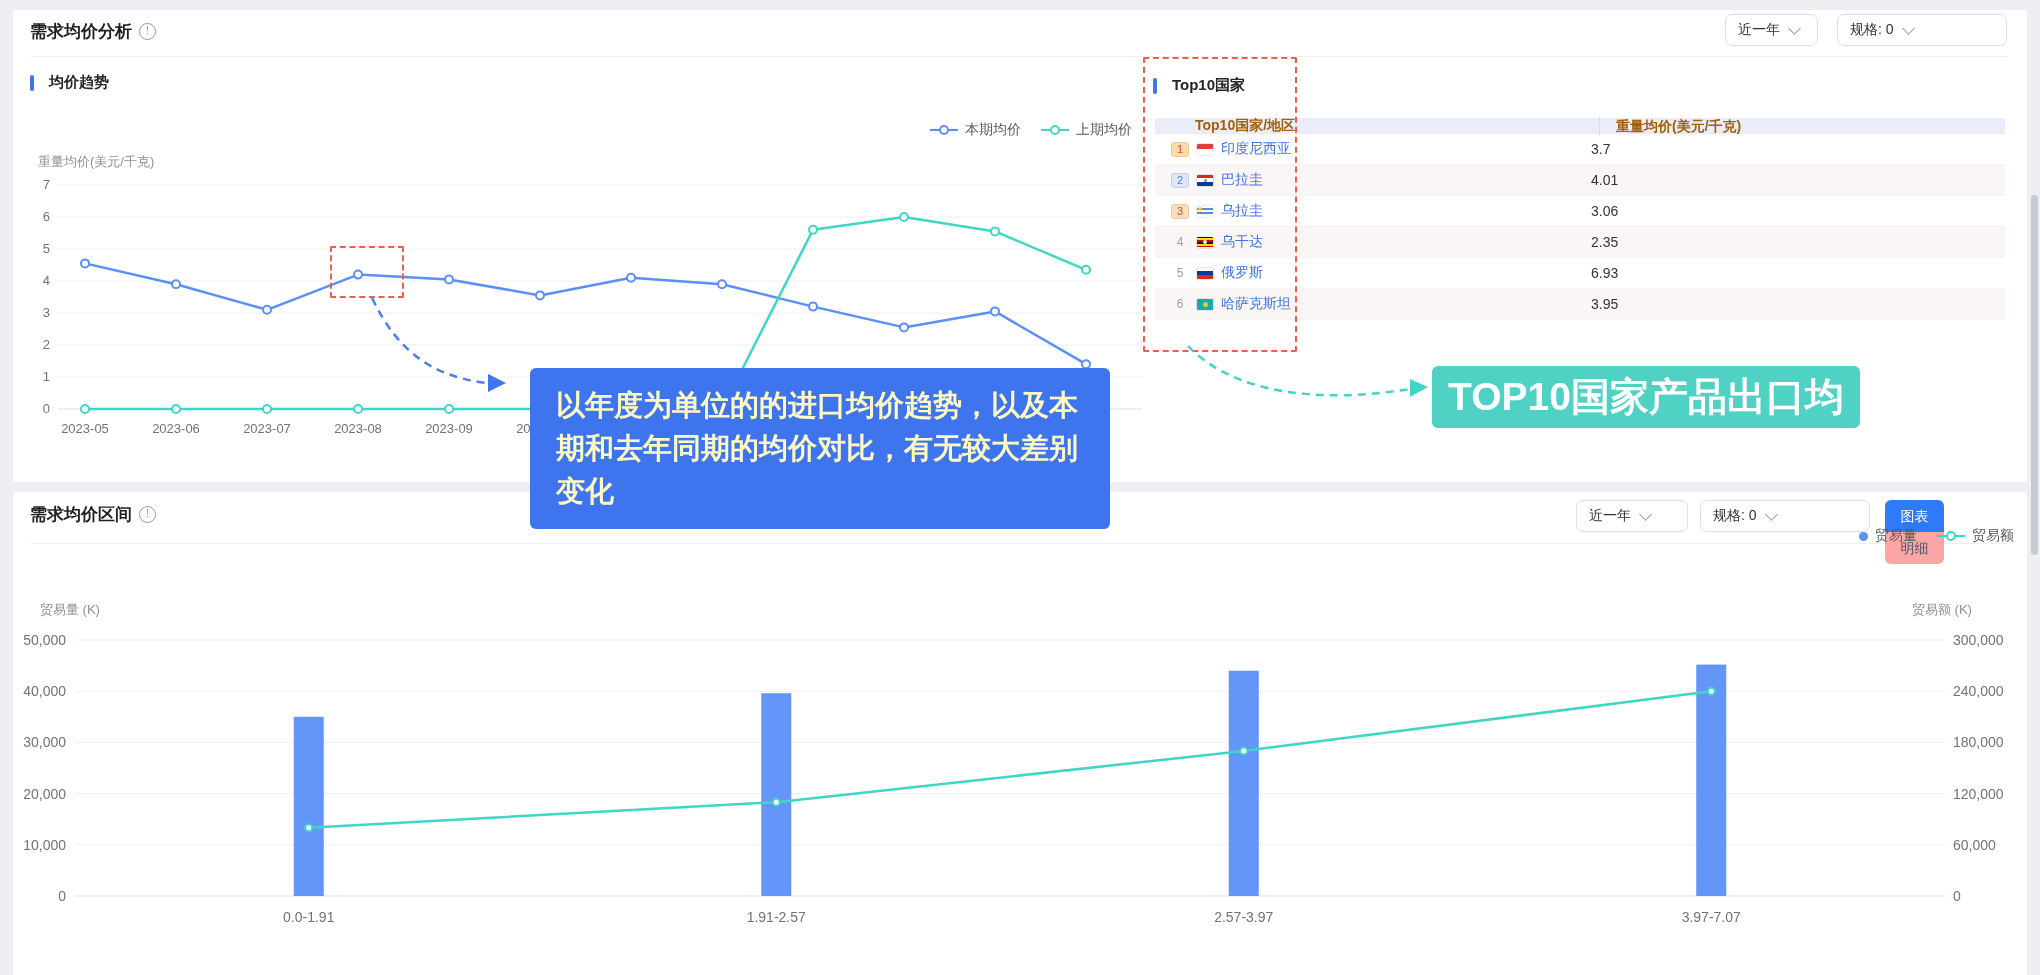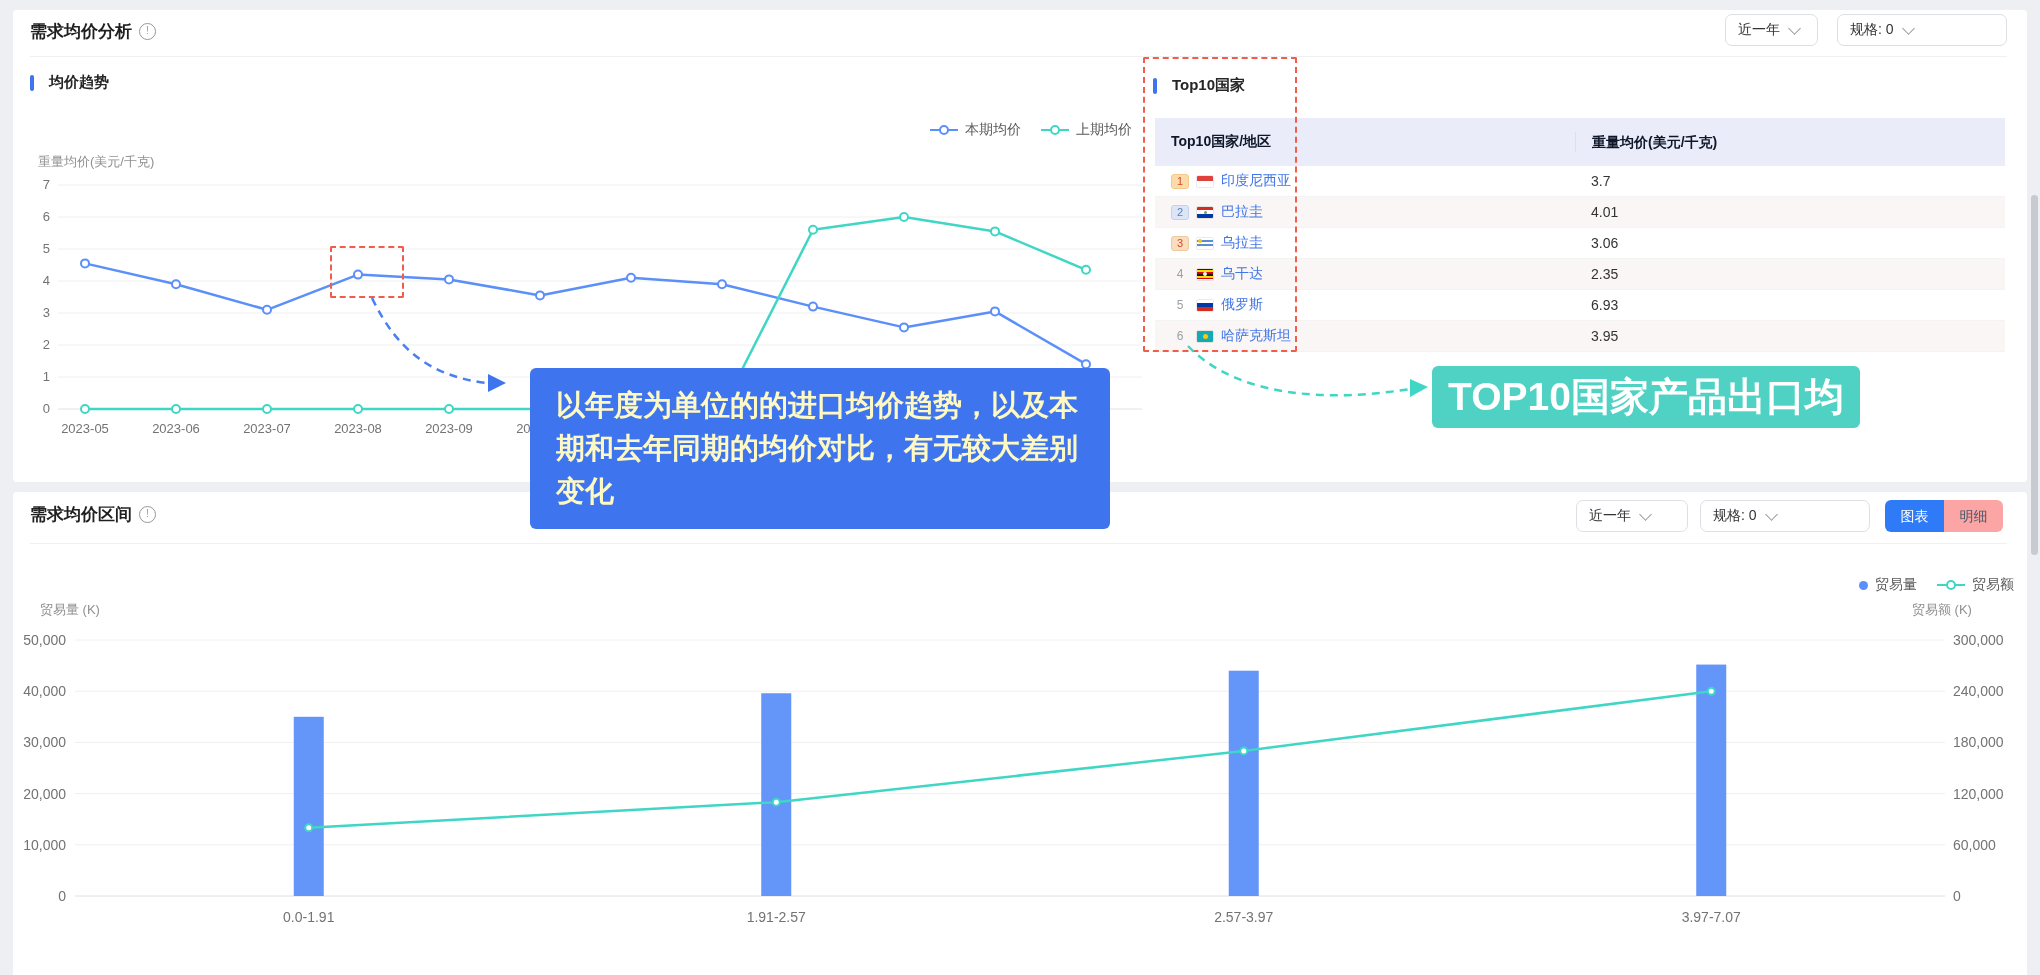--- a/index.html
+++ b/index.html
@@ -10,30 +10,30 @@
   .card-title{position:absolute;display:flex;align-items:center;gap:7px;font-size:17px;font-weight:700;color:#1f1f1f;z-index:2;}
   .info{display:inline-block;width:15px;height:15px;border:1px solid #979797;border-radius:50%;color:#979797;
         font-size:10px;line-height:13px;text-align:center;font-weight:400;}
   .info::after{content:"!";}
   .divider{position:absolute;height:1px;background:#F0F0F0;width:1977px;left:30px;z-index:1;}
   .sub{position:absolute;display:flex;align-items:center;gap:15px;font-size:15px;font-weight:700;color:#262626;z-index:2;}
   .sub .bar{width:4px;height:16px;background:#3E74EE;border-radius:2px;}
   .dd{position:absolute;height:32px;border:1px solid #DCDFE3;border-radius:7px;background:#fff;display:flex;
       align-items:center;padding:0 12px;font-size:14px;color:#333;box-sizing:border-box;z-index:2;cursor:pointer;}
   .chev{width:8px;height:8px;border-right:1.5px solid #999;border-bottom:1.5px solid #999;transform:rotate(45deg);margin-top:-4px;flex:none;margin-left:10px;}
-  .seg{position:absolute;display:flex;border-radius:6px;overflow:hidden;z-index:2;font-size:14px;line-height:32px;text-align:center;}
+  .seg{position:absolute;display:flex;border-radius:6px;overflow:hidden;z-index:2;font-size:14px;line-height:32px;text-align:center;flex-direction:column;}
   .seg>div{width:59px;height:32px;cursor:pointer;}
   .seg-on{background:#2F7AF7;color:#fff;}
   .seg-off{background:#fca5a5;color:#4E5969;}
   .legend{position:absolute;display:flex;align-items:center;gap:20px;font-size:14px;color:#595959;z-index:2;}
   .lg-item{display:flex;align-items:center;gap:7px;}
   .dot{width:9px;height:9px;border-radius:50%;background:#5B8FF9;}
   
   .t10{position:absolute;left:1155px;top:118px;width:850px;font-size:14px;z-index:2;}
-  .t10 .thead{display:flex;background:#EAECF9;height:48px;align-items:center;color:#0f172a;font-weight:700;}
+  .t10 .thead{display:flex;background:#EAECF9;height:16px;align-items:center;color:#a16207;font-weight:700;padding-left:24px;}
   .t10 .c1{width:420px;padding-left:16px;box-sizing:border-box;flex:none;display:flex;align-items:center;gap:8px;}
   .t10 .c2{flex:1;padding-left:16px;box-sizing:border-box;}
   .t10 .thead .c2{border-left:1px solid #DCDFF0;height:20px;line-height:20px;}
   .t10 .trow{display:flex;height:30px;align-items:center;border-bottom:1px solid #F3F3F3;color:#333;}
   .t10 .trow.alt{background:#FAF6F5;}
   .country{color:#4176E6;text-decoration:none;cursor:pointer;}
   .rk{width:18px;height:15px;border-radius:3px;font-size:11px;display:inline-flex;align-items:center;justify-content:center;flex:none;box-sizing:border-box;}
   .rk1{background:#FBDCA8;color:#CF4B33;border:1px solid #F3C98D;}
   .rk2{background:#DCE6F7;color:#5E7FB8;border:1px solid #C3D2EC;}
   .rk3{background:#F9DDBC;color:#CF4B33;border:1px solid #EECA9F;}
@@ -273,21 +273,21 @@
   </div>
   <div class="dd" style="left:1700px;top:500px;width:170px;">
     <span>规格: 0</span>
     <span class="chev"></span>
   </div>
   <div class="seg" style="left:1885px;top:500px;">
     <div class="seg-on">图表</div>
     <div class="seg-off">明细</div>
   </div>
 
-  <div class="legend" style="right:26px;top:576px;left:auto;position:absolute;">
+  <div class="legend" style="right:26px;top:527px;left:auto;position:absolute;">
     <div class="lg-item">
       <span class="dot"></span>
       <span>贸易量</span>
     </div>
     <div class="lg-item">
       <svg width="28" height="10">
         <line x1="0" y1="5" x2="28" y2="5" stroke="#3FD6C5" stroke-width="2"></line>
         <circle cx="14" cy="5" r="4" fill="#fff" stroke="#3FD6C5" stroke-width="2"></circle>
       </svg>
       <span>贸易额</span>

